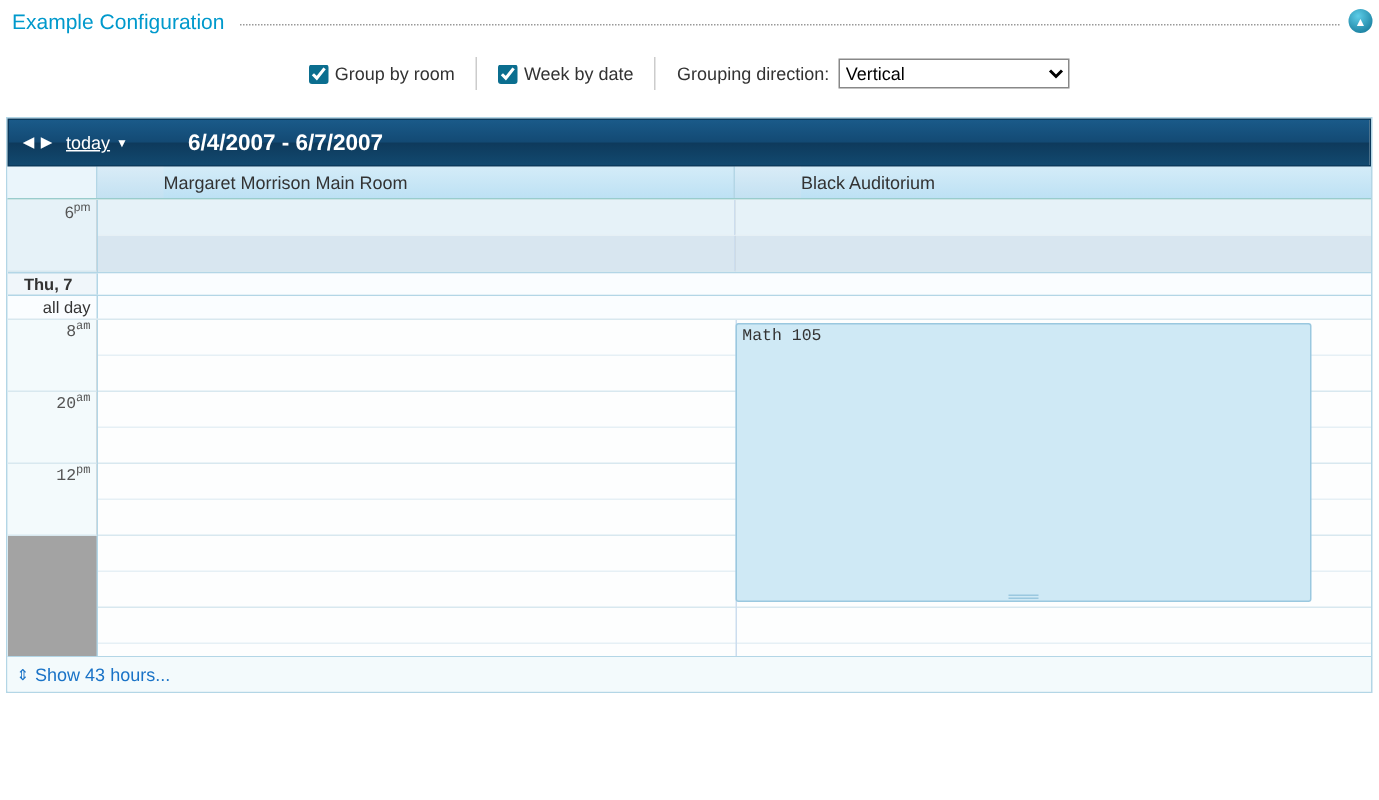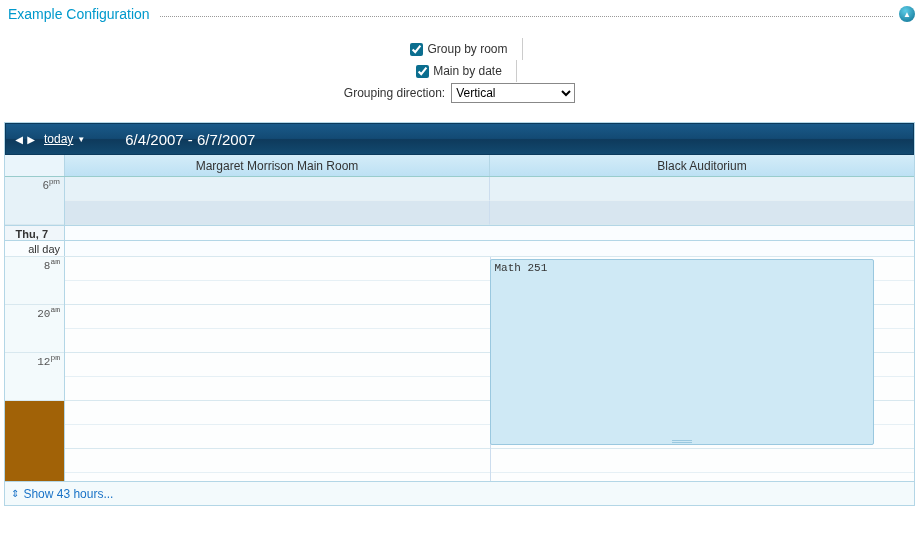--- a/index.html
+++ b/index.html
@@ -1,41 +1,41 @@
 <!DOCTYPE html>
 <html><head>
 <meta charset="utf-8">
 <style>
 * { box-sizing: border-box; margin: 0; padding: 0; }
 body { font-family: "Segoe UI", Arial, sans-serif; font-size: 12px; color: #333; padding: 4px; background: #fff; width: 919px; }
 .config-header { display: flex; align-items: center; margin-bottom: 8px; }
 .config-title { color: #0099cc; font-size: 14px; padding: 2px 4px 6px 4px; }
 .config-line { flex: 1; height: 1px; border-top: 1px dotted #999; margin-left: 6px; }
 .config-collapse { width: 16px; height: 16px; border-radius: 50%; background: radial-gradient(circle at 40% 30%, #5dcde8, #0b6e8f); margin-left: 6px; display: flex; align-items: center; justify-content: center; color: #fff; font-size: 8px; cursor: pointer; position: relative; top:-2px;}
-.config-options { display: flex; align-items: center; justify-content: center; gap: 0; margin: 10px 0 18px 0; flex-direction: column; }
+.config-options { display: flex; align-items: center; justify-content: center; gap: 0; margin: 10px 0 18px 0; }
 .opt-item { display: flex; align-items: center; padding: 0 14px; border-right: 1px solid #ccc; height: 22px; }
 .opt-item:last-child { border-right: none; }
 .opt-item input[type=checkbox] { margin-right: 4px; accent-color: #0b6e8f; }
 .opt-item label { color: #333; }
-.opt-item select { margin-left: 6px; font-size: 12px; width: 124px; height: 20px; border: 1px solid #888; background: #fff; }
+.opt-item select { margin-left: 6px; font-size: 12px; width: 154px; height: 20px; border: 1px solid #888; background: #fff; }
 .cal-wrap { border: 1px solid #b3d6e6; }
 .cal-toolbar { height: 32px; background: linear-gradient(to bottom, #1a5a89 0%, #134a74 48%, #0e3a5c 52%, #12496f 100%); display: flex; align-items: center; color: #fff; padding: 0 8px; position: relative; border: 1px solid #0b3a5c; }
 .nav-arrows { display: flex; align-items: center; gap: 2px; }
 .nav-arrow { width: 10px; height: 12px; cursor: pointer; display: inline-flex; align-items: center; justify-content: center; color: #fff; font-size: 10px; }
 .today-link { margin-left: 8px; text-decoration: underline; cursor: pointer; font-size: 12px; }
 .today-caret { margin-left: 4px; font-size: 8px; }
-.date-range { margin-left: 40px; font-size: 15px; }
+.date-range { margin-left: 40px; font-size: 15px; font-weight: bold; }
 .view-buttons { margin-left: auto; display: flex; gap: 4px; }
 .view-btn { padding: 3px 10px; border-radius: 3px; cursor: pointer; font-size: 12px; color: #fff; }
 .view-btn.active { background: rgba(255,255,255,0.18); border: 1px solid rgba(255,255,255,0.4); padding: 2px 9px; }
 .room-header-row { display: flex; height: 22px; background: linear-gradient(to bottom, #d9ecf7, #c3e1f2); border-bottom: 1px solid #9cc; }
 .time-gutter-head { width: 60px; border-right: 1px solid #b3d6e6; background: #eaf5fb; }
-.room-head { flex: 1; text-align: center; line-height: 22px; color: #333; border-right: 1px solid #b3d6e6; background: linear-gradient(to bottom,#d4ecf8,#bde1f4); }
+.room-head { flex: 1; line-height: 22px; color: #333; border-right: 1px solid #b3d6e6; background: linear-gradient(to bottom,#d4ecf8,#bde1f4); margin-left: 44px; }
 .room-head:last-child { border-right: none; }
-.grid-scroll { position: relative; overflow-y: scroll; height: 304px; background: #a16207; }
+.grid-scroll { position: relative; overflow-y: scroll; height: 304px; background: #a3a3a3; }
 .grid-inner { position: relative; }
 .grid-col { position: absolute; top: 0; bottom: 0; border-right: 1px solid #cde; }
 .row-slot { height: 24px; border-bottom: 1px solid #e6f0f5; }
 .row-slot.half { border-bottom: 1px solid #d8e8ef; }
 .time-label { height: 48px; border-bottom: 1px solid #d8e8ef; text-align: right; padding-right: 4px; font-size: 11px; color: #555; background: #f3fafc; position: relative; }
 .time-label .ampm { font-size: 8px; vertical-align: super; }
 .day-divider { height: 16px; background: #f0f6fa; border-top: 1px solid #b3d6e6; border-bottom: 1px solid #b3d6e6; display: flex; }
 .day-divider .gutter { width: 60px; border-right: 1px solid #b3d6e6; text-align: right; padding-right: 16px; font-weight: bold; font-size: 11px; line-height: 16px; }
 .day-divider .rest { flex: 1; background: #fafdff; }
 .allday-row { height: 16px; border-bottom: 1px solid #d8e8ef; display: flex; background:#fafdff; }
@@ -58,21 +58,21 @@
   <div class="config-collapse">▲</div>
 </div>
 
 <div class="config-options">
   <div class="opt-item">
     <input type="checkbox" checked="" style="">
     <label>Group by room</label>
   </div>
   <div class="opt-item">
     <input type="checkbox" checked="" style="">
-    <label>Main by date</label>
+    <label>Week by date</label>
   </div>
   <div class="opt-item">
     <label>Grouping direction:</label>
     <select>
       <option>Vertical</option>
     </select>
   </div>
 </div>
 
 <div class="cal-wrap">
@@ -132,21 +132,21 @@
             <div style="position: absolute; left: 0px; right: 0px; top: 48px; height: 24px; border-bottom: 1px solid rgb(230, 240, 245); background: rgb(253, 254, 254);"></div>
             <div style="position: absolute; left: 0px; right: 0px; top: 72px; height: 24px; border-bottom: 1px solid rgb(216, 232, 239); background: rgb(253, 254, 254);"></div>
             <div style="position: absolute; left: 0px; right: 0px; top: 96px; height: 24px; border-bottom: 1px solid rgb(230, 240, 245); background: rgb(253, 254, 254);"></div>
             <div style="position: absolute; left: 0px; right: 0px; top: 120px; height: 24px; border-bottom: 1px solid rgb(216, 232, 239); background: rgb(253, 254, 254);"></div>
             <div style="position: absolute; left: 0px; right: 0px; top: 144px; height: 24px; border-bottom: 1px solid rgb(230, 240, 245); background: rgb(253, 254, 254);"></div>
             <div style="position: absolute; left: 0px; right: 0px; top: 168px; height: 24px; border-bottom: 1px solid rgb(216, 232, 239); background: rgb(253, 254, 254);"></div>
             <div style="position: absolute; left: 0px; right: 0px; top: 192px; height: 24px; border-bottom: 1px solid rgb(230, 240, 245); background: rgb(253, 254, 254);"></div>
             <div style="position: absolute; left: 0px; right: 0px; top: 216px; height: 24px; border-bottom: 1px solid rgb(216, 232, 239); background: rgb(253, 254, 254);"></div>
             <div class="grid-col" style="left: 50%; width: 0px; height: 240px;"></div>
             <div class="appt" style="top: 2px; height: 186px; left: 50%; width: calc(50% - 40px);">
-              <div>Math 251</div>
+              <div>Math 105</div>
               <div class="resize-handle"></div>
             </div>
           </div>
       </div>
 
     </div>
   </div>
 
   <div class="footer-bar">
     <div class="footer-link">

